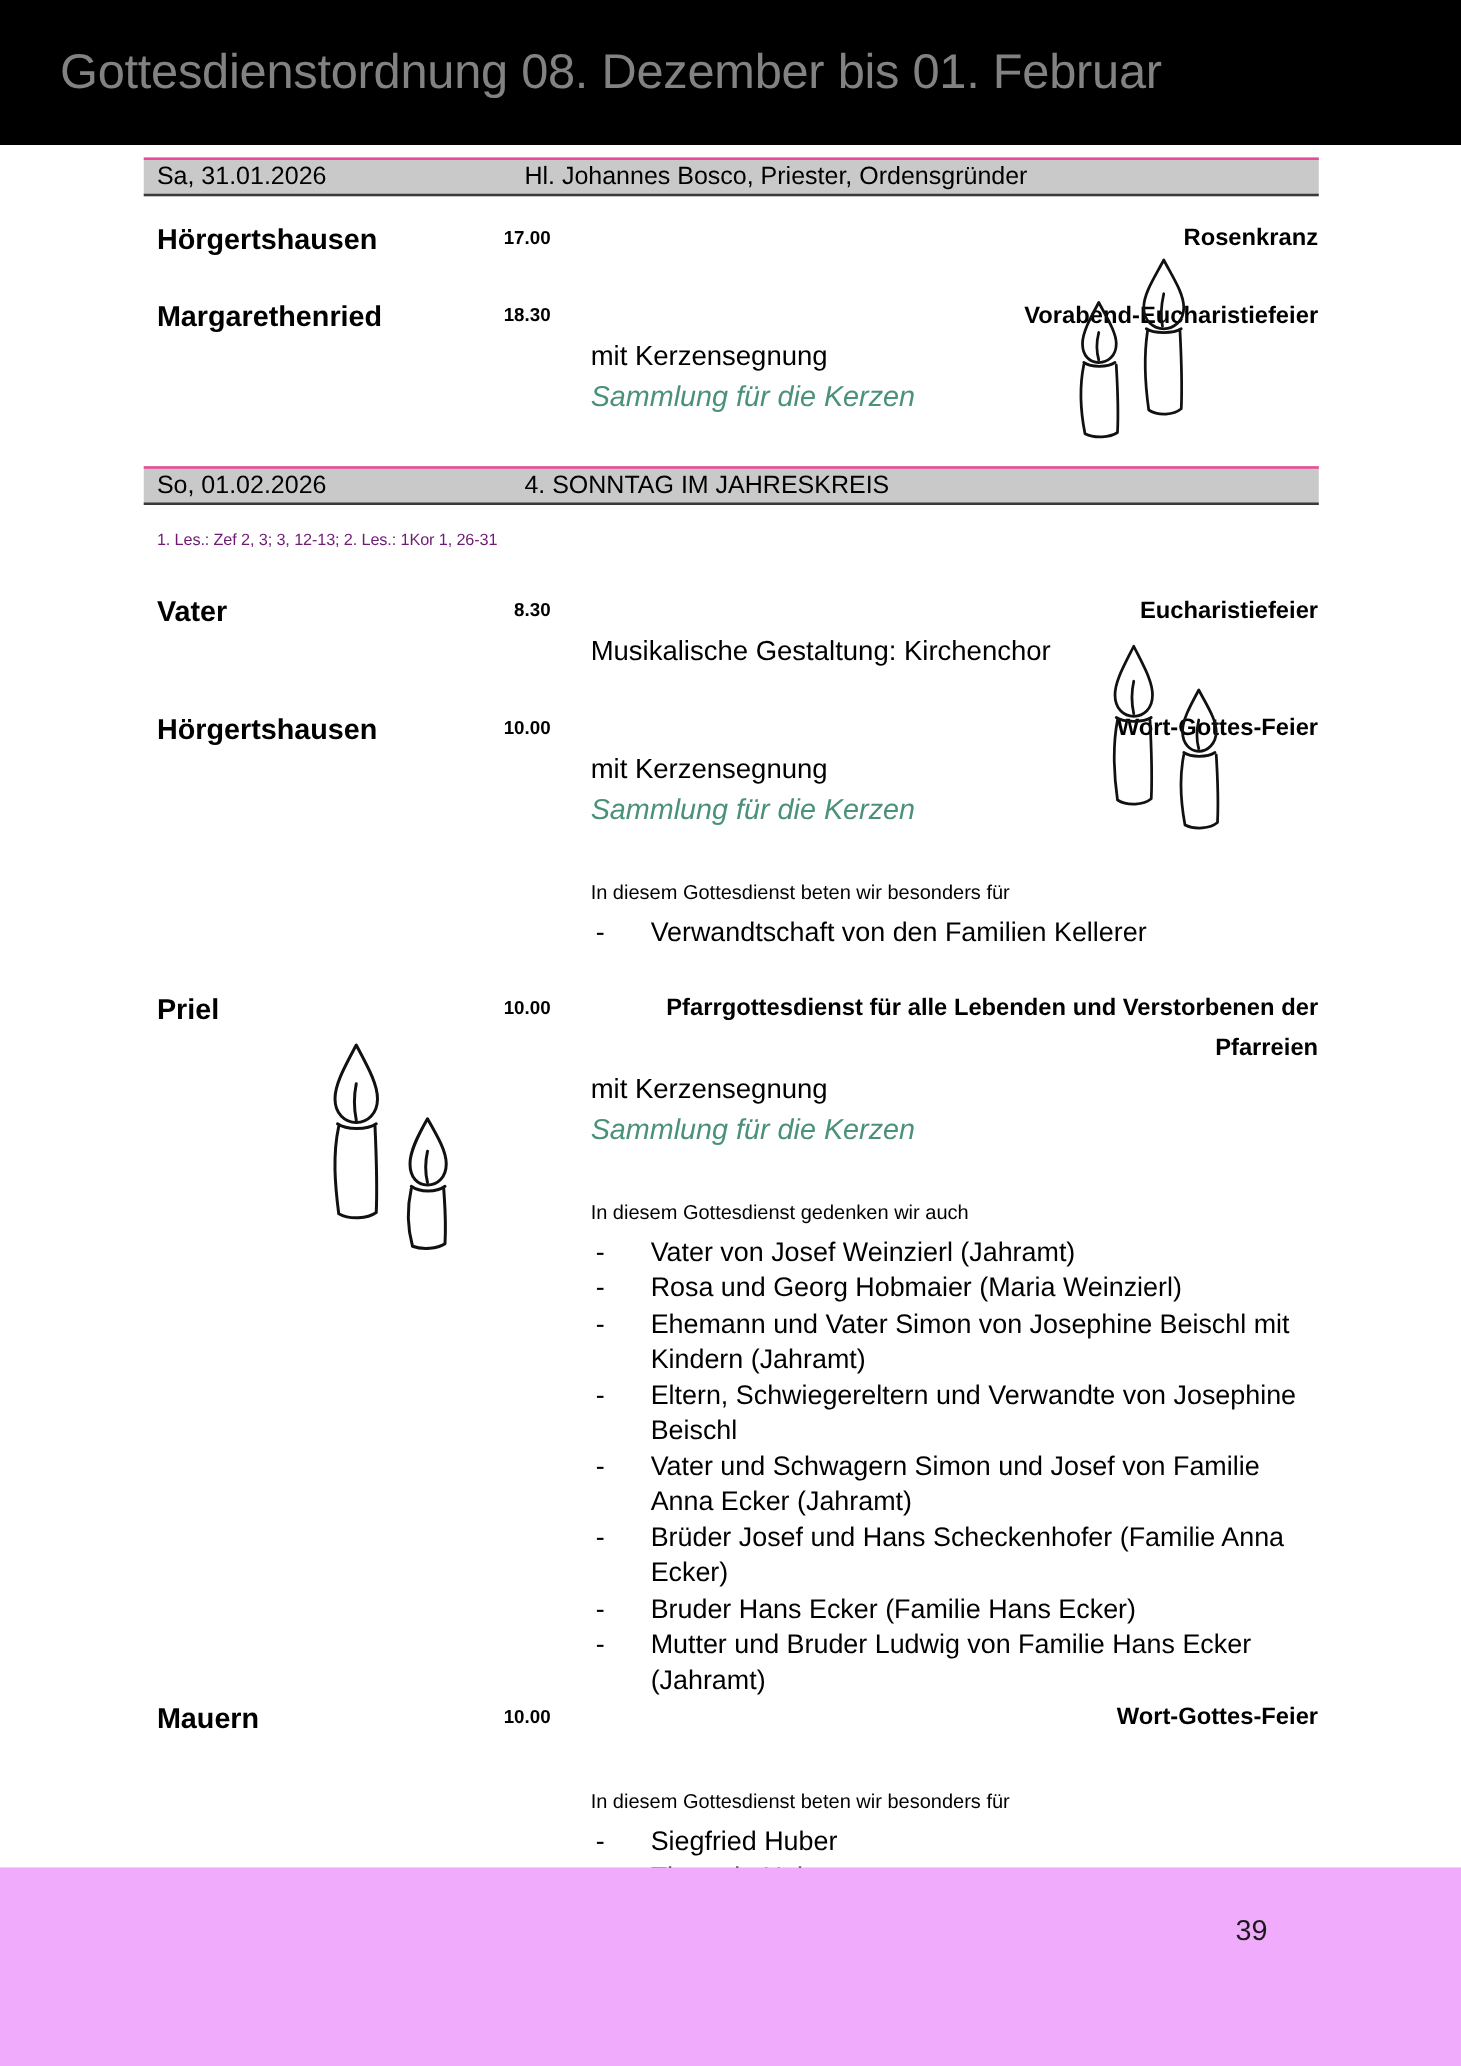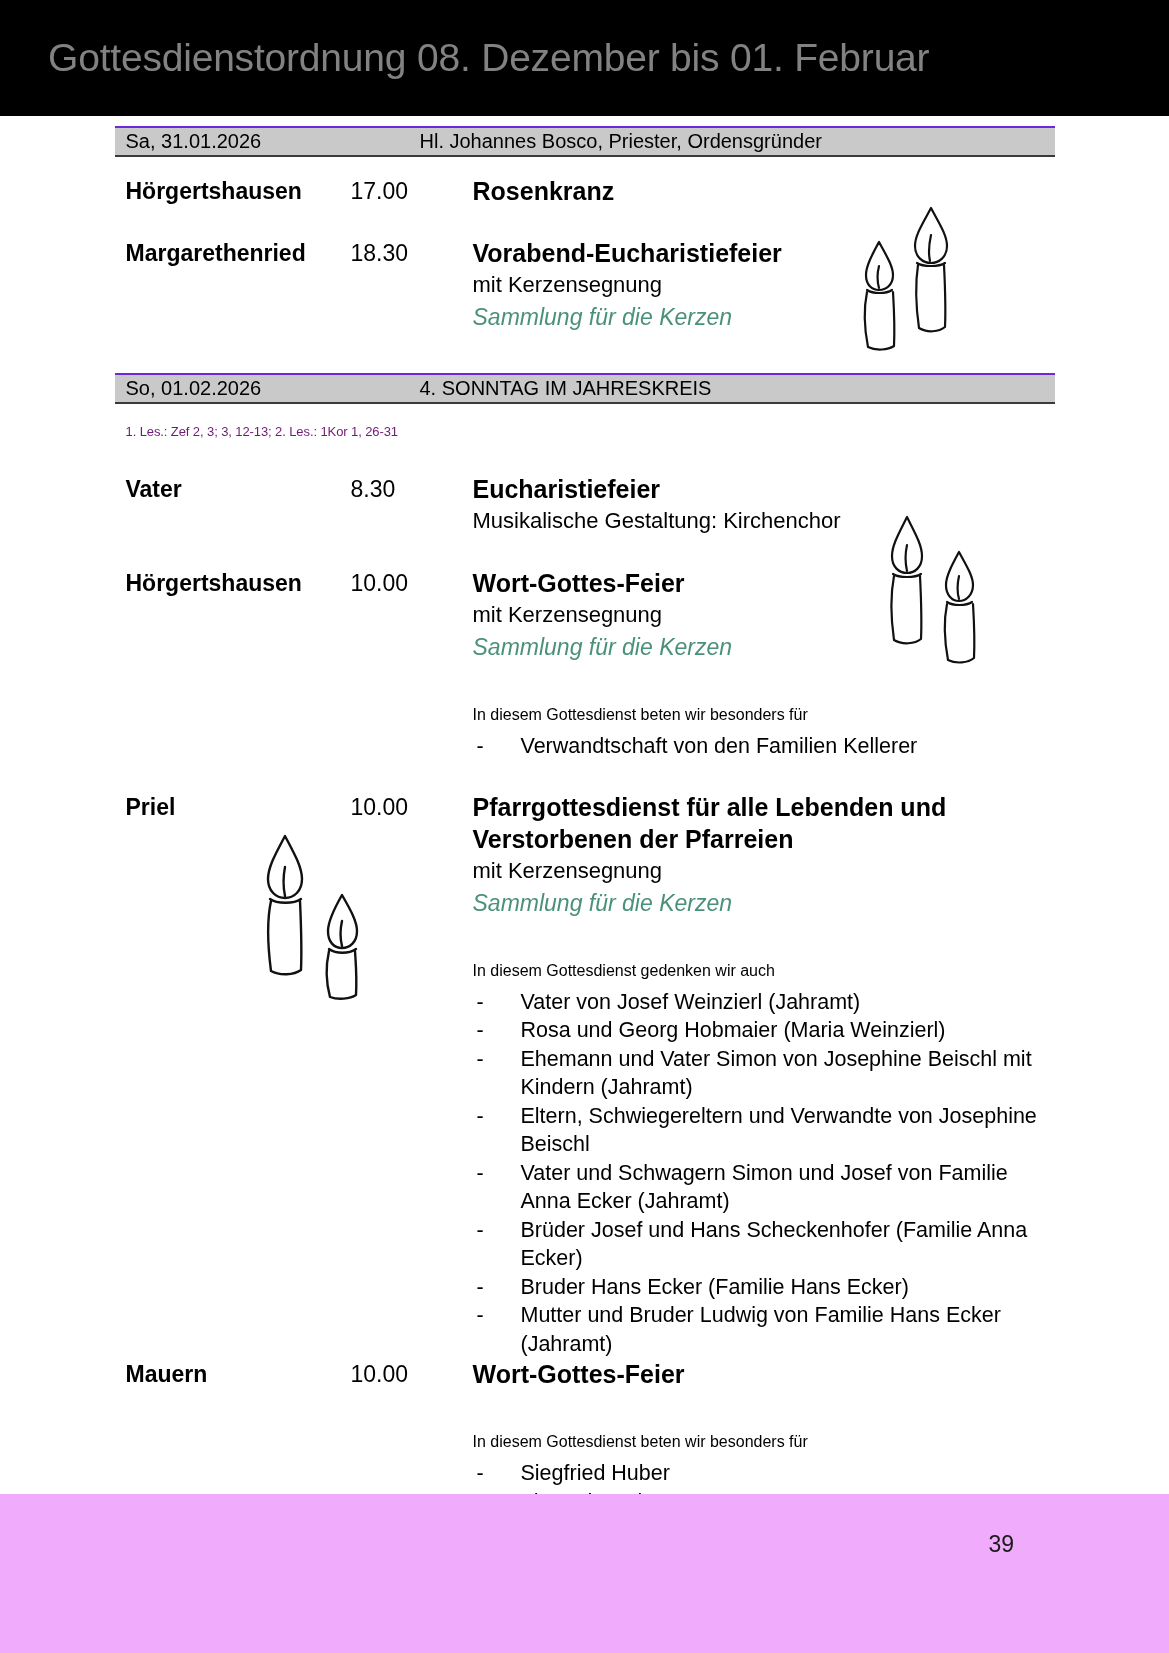--- a/index.html
+++ b/index.html
@@ -42,21 +42,21 @@
   .sheet {
     position: relative;
     margin: 0 auto;
     width: 940px;
     padding-top: 10px;
   }
 
   
   .day-bar {
     background: #c9c9c9;
-    border-top: 2px solid #6d28d9;
+    border-top: 2px solid #ec4899;
     border-bottom: 2px solid #3a3a3a;
     height: 31px;
     display: flex;
     align-items: center;
     font-size: 20px;
     color: #000;
     position: relative;
   }
   .day-bar .day-date {
     padding-left: 11px;
@@ -87,35 +87,37 @@
     font-size: 23px;
     font-weight: bold;
     color: #000;
     padding-left: 11px;
     white-space: nowrap;
     line-height: 32px;
   }
   .svc-time {
     width: 90px;
     flex: 0 0 90px;
-    font-size: 23px;
-    font-weight: normal;
+    text-align: right;
+    font-size: 15px;
+    font-weight: bold;
     color: #000;
     line-height: 32px;
   }
   .svc-body {
     flex: 1 1 auto;
     padding-left: 32px;
     line-height: 32px;
   }
 
   .svc-title {
-    font-size: 25px;
+    font-size: 19px;
     font-weight: bold;
     color: #000;
+    text-align: right;
   }
   .svc-note {
     font-size: 22px;
     color: #000;
   }
   .svc-collection {
     font-size: 23px;
     font-style: italic;
     color: #4a9179;
   }

